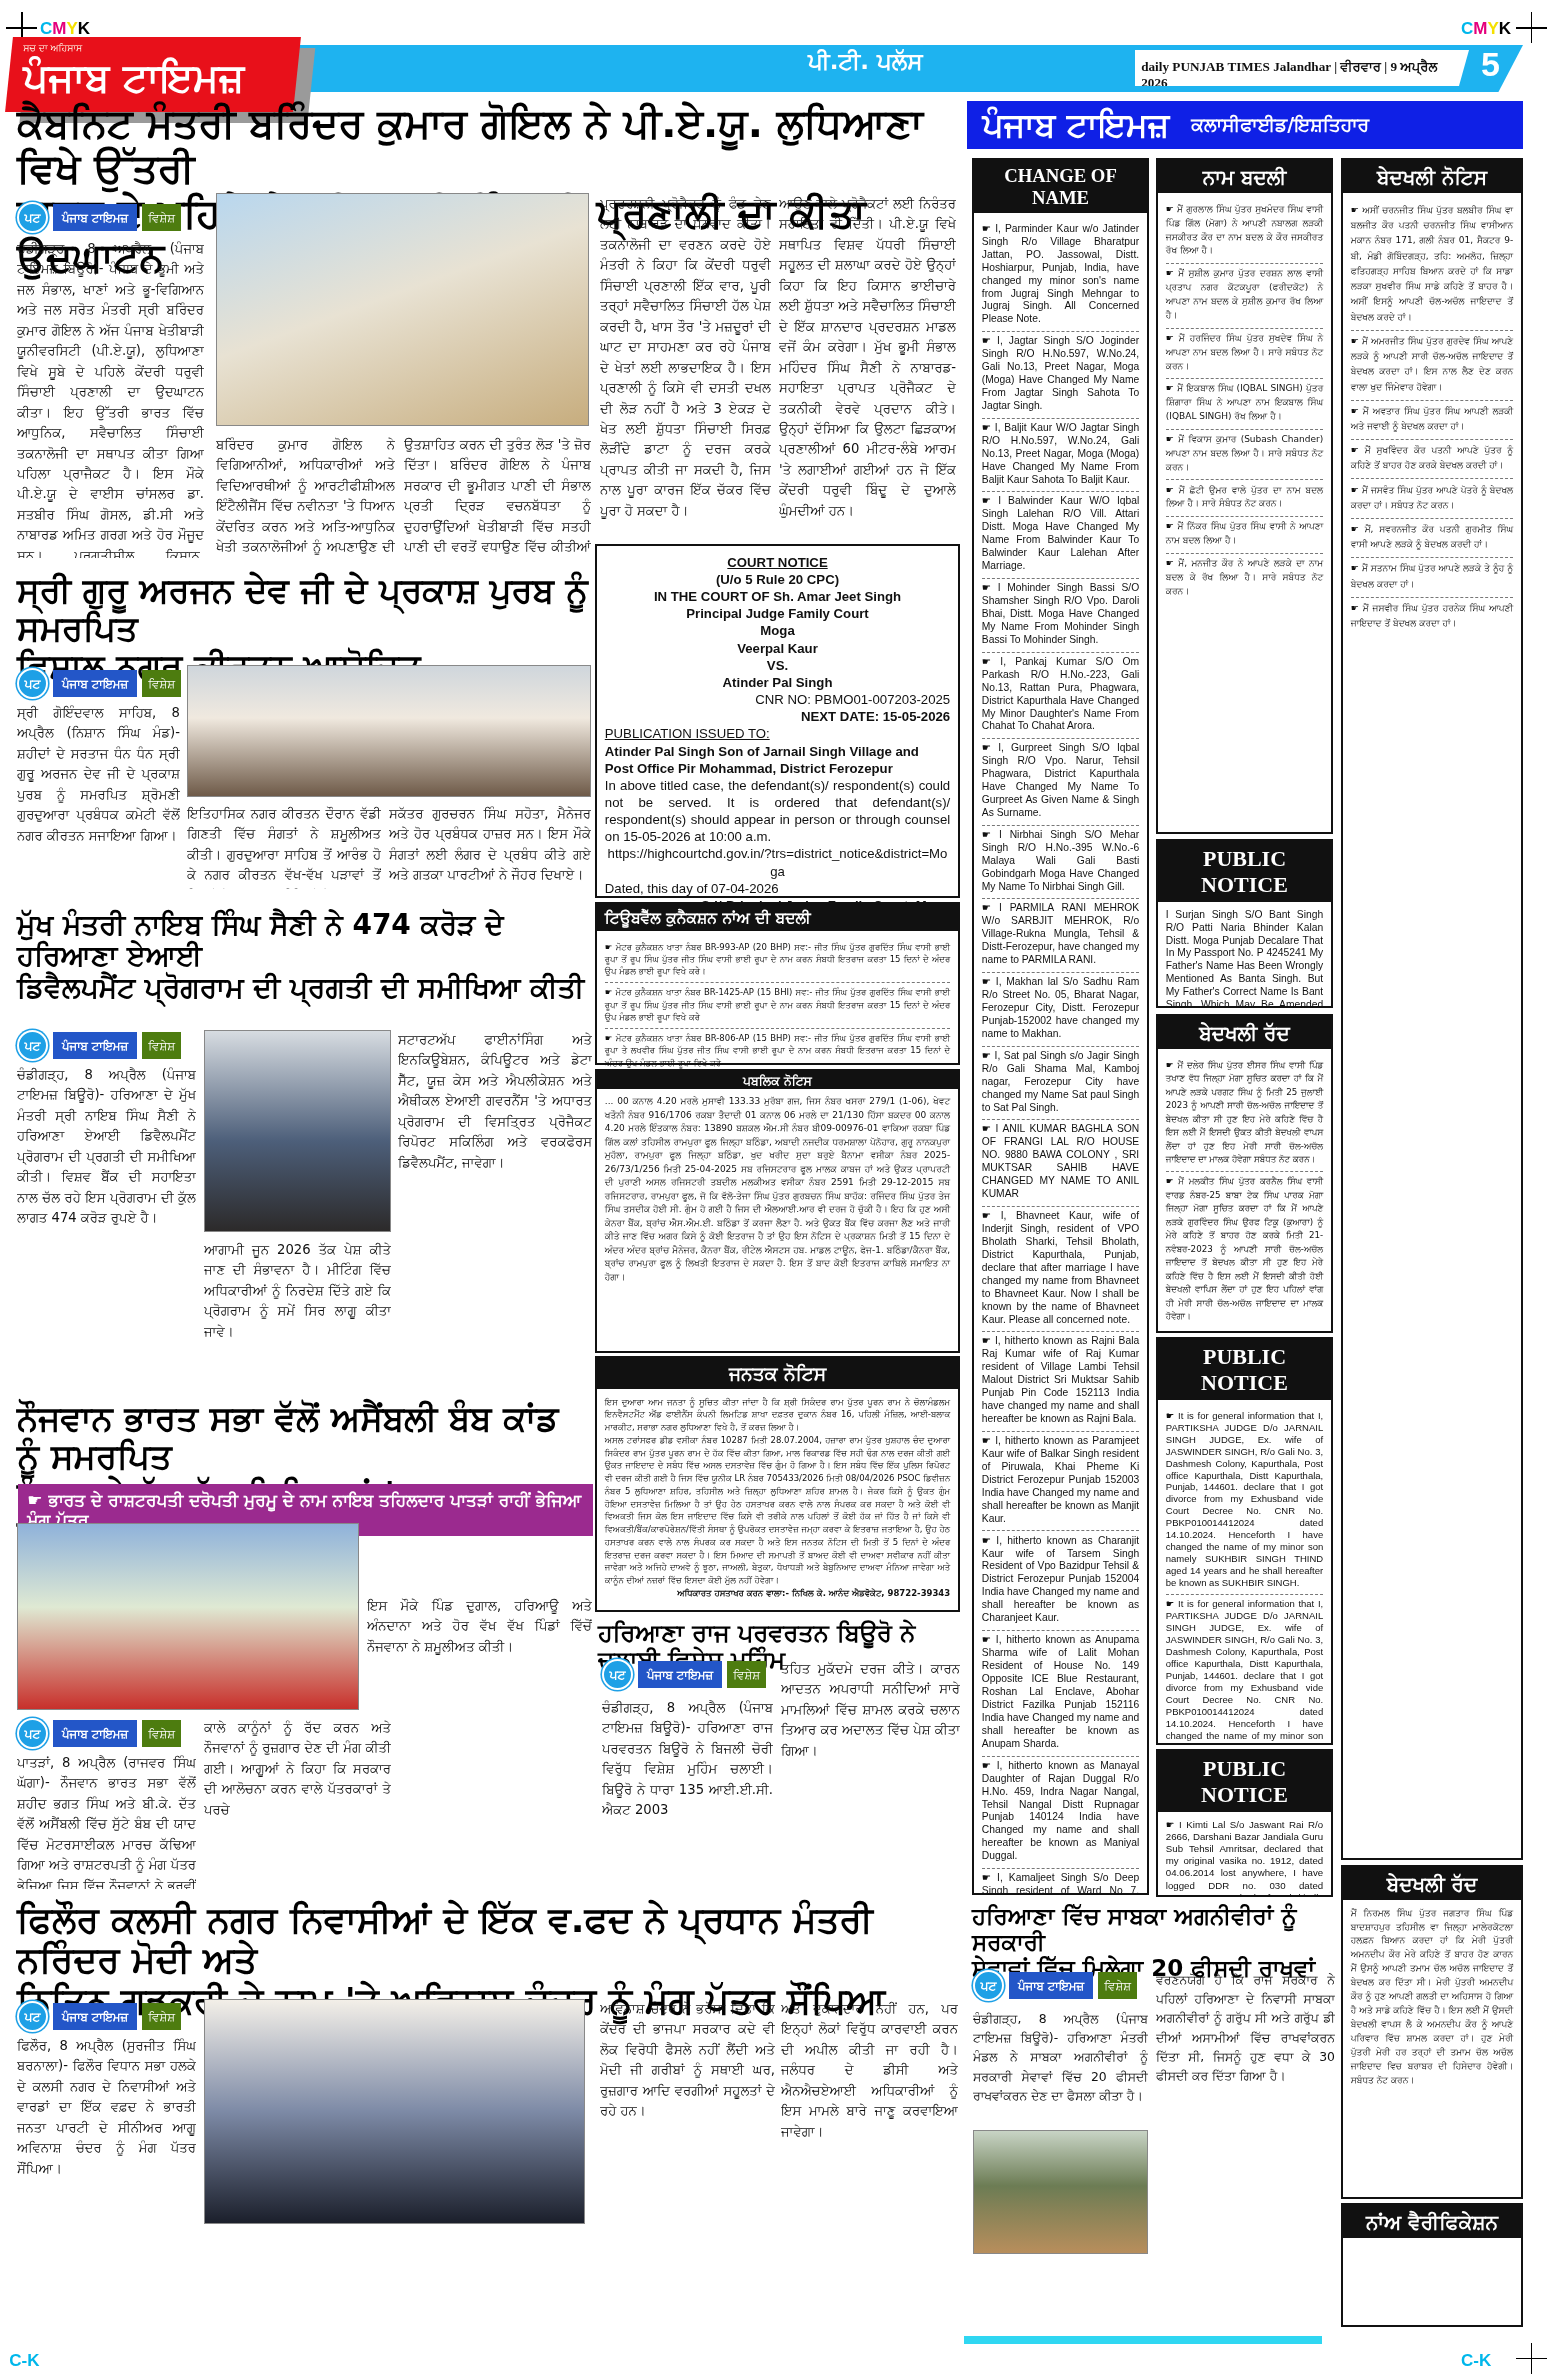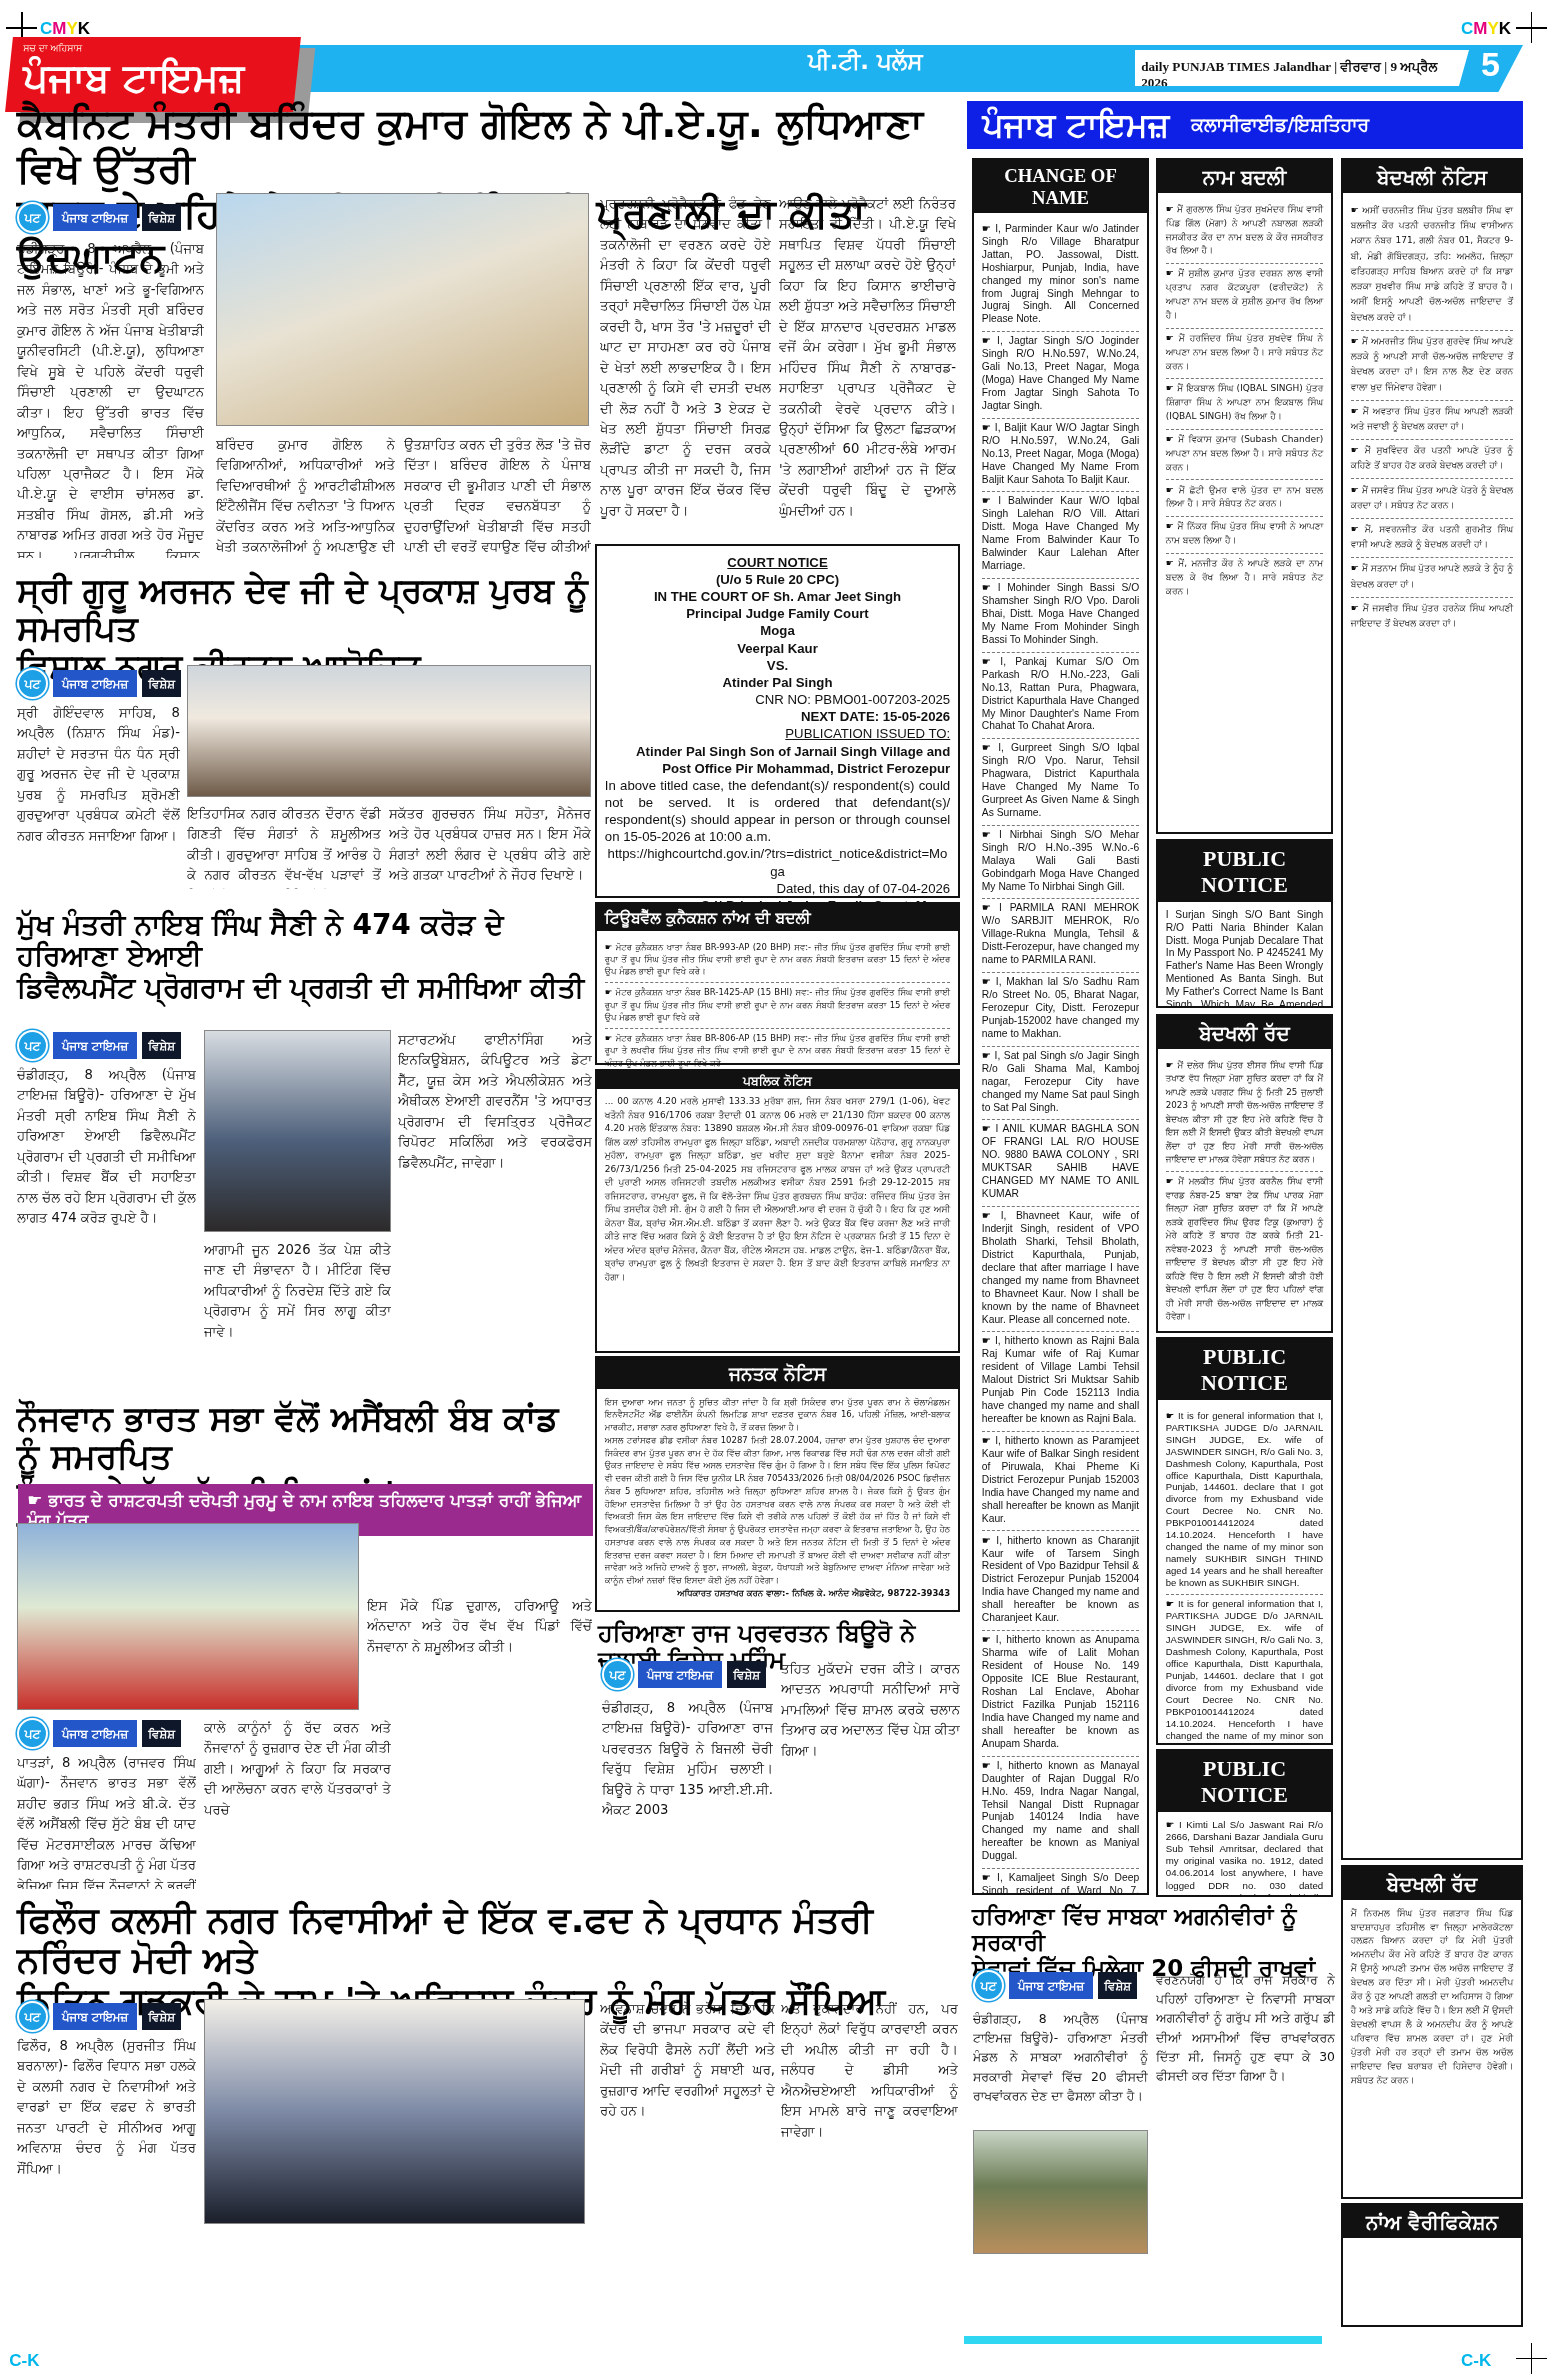--- a/index.html
+++ b/index.html
@@ -20,21 +20,21 @@
 .mast-date{left:1135px;top:50px;width:334px;height:36px;background:#fff;font-family:"Liberation Serif",serif;font-size:13.2px;font-weight:bold;padding:9.3px 6.2px;clip-path:polygon(0 0,100% 0,97% 100%,0 100%)}
 .mast-page{left:1481px;top:45px;font-size:34px;color:#fff;font-weight:bold;font-family:"Liberation Sans",sans-serif}
 .mast-under{left:451px;top:95px;width:109px;height:3.1px;background:#fff}
 
 .hl{font-weight:bold;font-family:"DejaVu Sans",sans-serif;line-height:1.12;color:#000}
 .hl1{left:17px;top:101px;width:933px;font-size:40px}
 .hl-sm{font-size:34px}
 .byline{display:flex;align-items:center;gap:4.7px;height:31px}
 .byline .logo{width:31px;height:31px;border-radius:50%;background:#1ea0e6;border:2.3px solid #fff;box-shadow:0 0 0 1.6px #1ea0e6;color:#fff;font-size:12.4px;display:flex;align-items:center;justify-content:center;font-weight:bold}
 .byline .brand{background:#2356c8;color:#fff;font-size:11.7px;font-weight:bold;padding:6.2px 9.3px}
-.byline .vis{background:#0f172a;color:#fff;font-size:11.7px;font-weight:bold;padding:6.2px 6.2px}
+.byline .vis{background:#4d7c0f;color:#fff;font-size:11.7px;font-weight:normal;padding:6.2px 6.2px}
 .col{font-size:13.2px;line-height:1.55;text-align:justify;color:#111}
 .photo{background:linear-gradient(160deg,#b9d7ee 0%,#e8e2d3 45%,#c7ad7e 100%);border:0.8px solid #888}
 .photo.p2{background:linear-gradient(180deg,#cfd6dc 0%,#f0e9df 40%,#6e5a48 100%)}
 .photo.p3{background:linear-gradient(180deg,#d7dce1 0%,#4d5f7a 55%,#2c2a2a 100%)}
 .photo.p4{background:linear-gradient(180deg,#8fb2da 0%,#dfe9d3 45%,#c8302b 100%)}
 .photo.p5{background:linear-gradient(180deg,#f3efe8 0%,#7d8aa6 50%,#1b1f2b 100%)}
 .photo.p6{background:linear-gradient(180deg,#c8d4c5 0%,#6c7c54 45%,#b88e5c 100%)}
 .ribbon{background:#9b2a8f;color:#fff;font-size:17px;font-weight:bold;padding:6.2px 9.3px}
 
 .cls-banner{left:967px;top:101px;width:556px;height:48px;background:#0f20e6;color:#fff;display:flex;align-items:center;padding-left:15.5px;gap:22px}
@@ -43,21 +43,21 @@
 .box{border:2.3px solid #111;background:#fff}
 .box .hd{background:#111;color:#fff;text-align:center;font-weight:bold;font-size:20px;padding:4.7px 0}
 .box .hd.serif{font-family:"Liberation Serif",serif;font-size:22px}
 .box .bd{padding:6.2px 7.8px;font-family:"Liberation Sans",sans-serif;font-size:11.3px;line-height:1.26;text-align:justify}
 .box .bd .it{padding:3.1px 0 4.7px;border-bottom:1.6px dashed #777}
 .box .bd .it:last-child{border-bottom:none}
 .box .bd.pa{font-family:"DejaVu Sans",sans-serif;font-size:9.7px;line-height:1.55}
 .court{font-family:"Liberation Sans",sans-serif;text-align:center;font-size:13.2px;font-weight:bold;line-height:1.3;padding:7.8px}
 .court .u{text-decoration:underline}
 .court .r{text-align:right}
-.court .l{text-align:right}
+.court .l{text-align:left}
 .court .j{text-align:justify;font-weight:normal}
 .bot-band{left:964px;top:2336px;width:358px;height:7.8px;background:#2fd7f2}
 </style>
 </head>
 <body>
 
 <div class="abs cross" style="left:6.2px;top:12.4px"></div>
 <div class="abs reg" style="left:40px;top:18.7px"><span class="c">C</span><span class="m">M</span><span class="y">Y</span><span class="k">K</span></div>
 <div class="abs reg" style="left:1461px;top:18.7px"><span class="c">C</span><span class="m">M</span><span class="y">Y</span><span class="k">K</span></div>
 <div class="abs cross" style="left:1516px;top:12.4px"></div>

